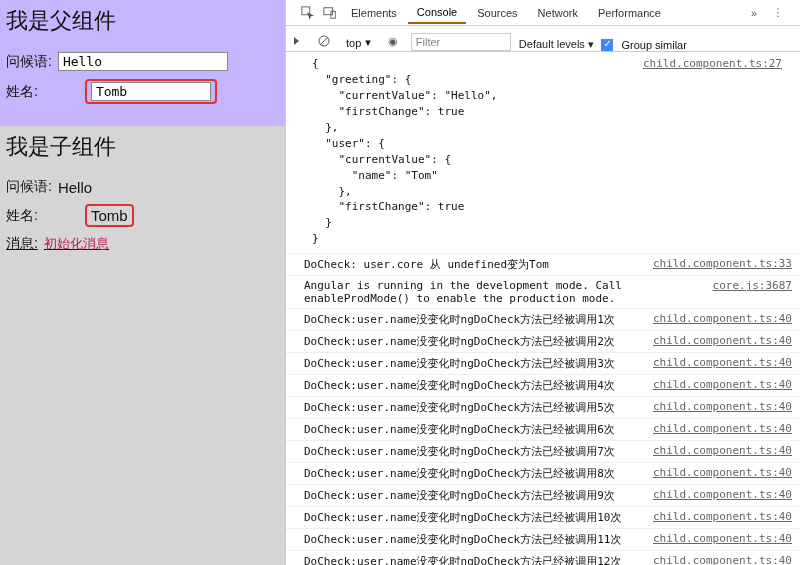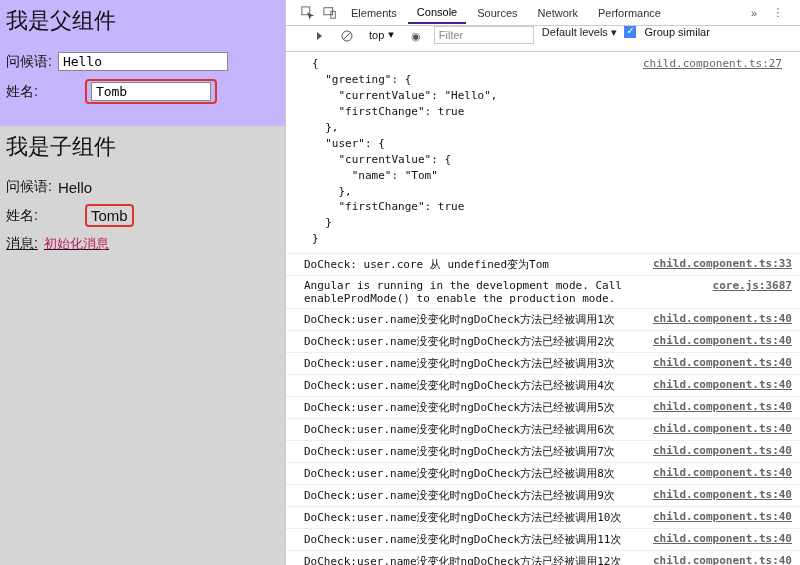--- a/index.html
+++ b/index.html
@@ -26,35 +26,35 @@
   .red-box { border: 2px solid #d33; border-radius: 4px; padding: 1px 4px; display: inline-block; margin-left: 41px; }
   .static-val { font-size: 15px; }
   .msg-row { font-size: 14px; text-decoration: underline; }
   .msg-row .msg-val { color: #be185d; font-size: 13px; }
 
   
   .devtools { flex: 1; border-left: 1px solid #ccc; display: flex; flex-direction: column; font-size: 11px; background: #fff; }
   .dt-tabs { display:flex; align-items:center; height:26px; border-bottom:1px solid #ccc; padding:0 12px; gap:2px; }
   .dt-ic { width:20px; height:20px; display:flex; align-items:center; justify-content:center; color:#555; }
   .dt-tab { padding:4px 9px; color:#333; }
-  .dt-tab.active { border-bottom:2px solid #4c1d95; color:#000; }
+  .dt-tab.active { border-bottom:2px solid #a16207; color:#000; }
   .dt-more { margin-left:auto; display:flex; gap:4px; }
-  .dt-toolbar { display:flex; align-items:flex-start; height:26px; border-bottom:1px solid #ccc; padding:0 23px; gap:8px; }
+  .dt-toolbar { display:flex; align-items:flex-end; height:26px; border-bottom:1px solid #ccc; padding:0 0; gap:8px; }
   .dt-select { display:flex; align-items:center; gap:4px; padding:2px 4px; }
   .dt-filter { flex:0 0 100px; border:1px solid #ccc; padding:2px 4px; color:#888; }
   .dt-level { color:#222; }
   .chk { width:12px; height:12px; border:1px solid #4285f4; background:#4285f4; display:inline-block; position:relative; }
   .chk::after { content:"✓"; color:#fff; font-size:10px; position:absolute; top:-2px; left:1px; }
   .console-body { flex:1; overflow:auto; font-family: Menlo, Consolas, monospace; font-size:11px; padding:4px 0 10px 0; }
   .obj-block { padding:0 10px 6px 26px; color:#111; line-height:1.45; }
   .obj-block pre { margin:0; white-space:pre; font-family:inherit; }
   .obj-source { float:right; color:#666; text-decoration:underline; padding-right:8px; }
   .cons-row { display:flex; justify-content:space-between; padding:3px 8px 3px 18px; border-top:1px solid #eee; color:#111; }
   .cons-row .msg { white-space:pre-wrap; flex:1; padding-right:8px; }
-  .cons-row .src { color:#666; text-decoration:underline; white-space:nowrap;font-weight:bold; }
+  .cons-row .src { color:#666; text-decoration:underline; white-space:nowrap; }
   .tri { display:inline-block; width:0; height:0; border-top:4px solid transparent; border-bottom:4px solid transparent; border-left:5px solid #555; margin:0 2px; }
 </style>
 </head>
 <body>
 
 <div class="app-pane">
   <div class="parent-block">
     <div class="blk-title">我是父组件</div>
     <div class="form-row">
       <span class="lbl">问候语:</span>

